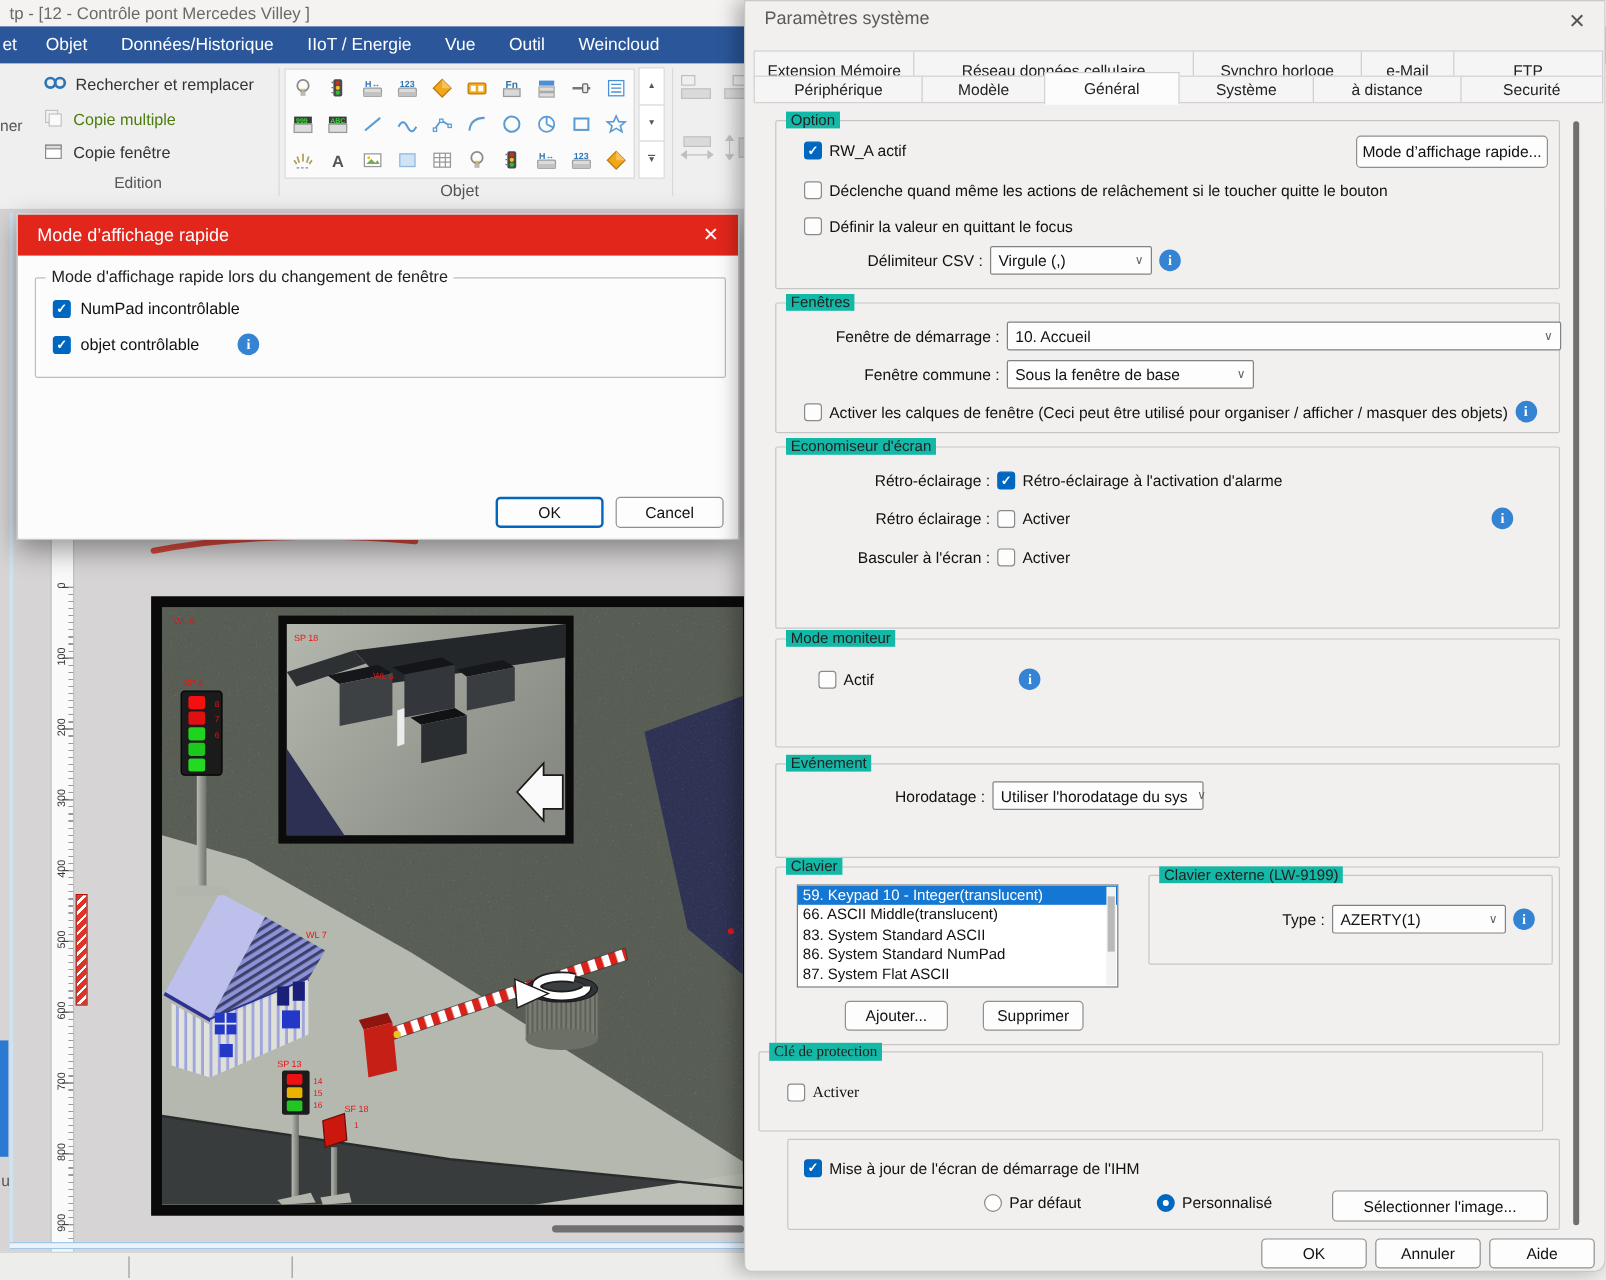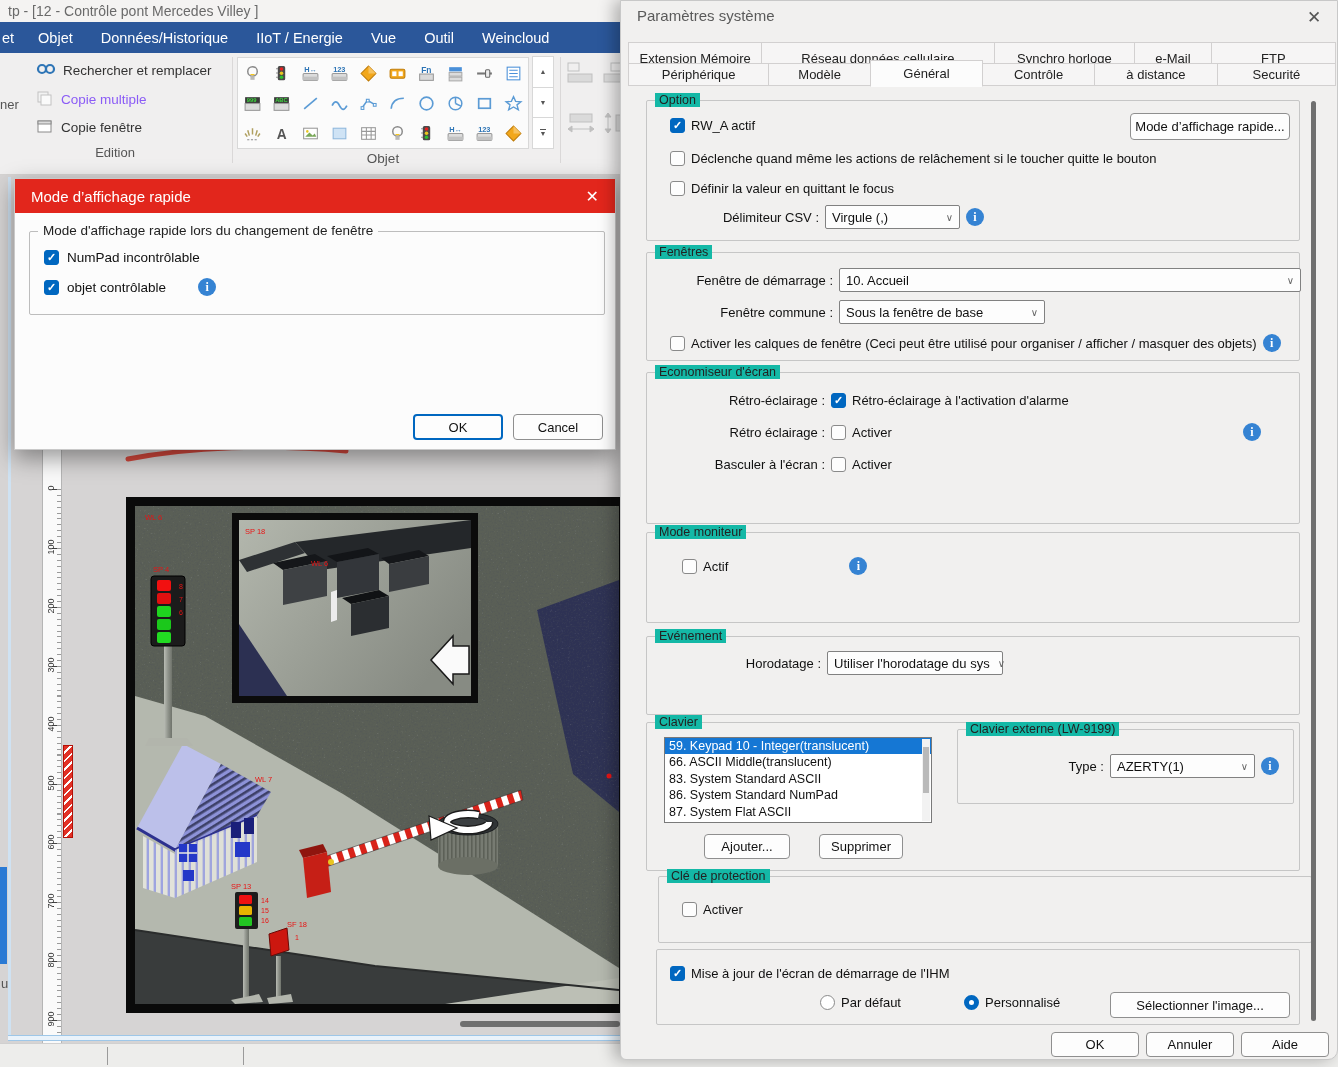--- a/index.html
+++ b/index.html
@@ -7,21 +7,21 @@
   .abs{position:absolute;}
 
   
   .titlebar{left:0;top:0;width:1338px;height:22px;background:#f4f3f2;color:#6a6a6a;font-size:14px;line-height:22px;padding-left:8px;box-sizing:border-box;}
   .menubar{left:0;top:22px;width:1338px;height:31px;background:#2b579a;display:flex;align-items:center;color:#fff;font-size:14.5px;}
   .menubar span{padding:0 14px;cursor:default;text-align:center;}
   .menubar span:first-child{padding:0 10px 0 2px;}
   .ribbon{left:0;top:53px;width:1338px;height:122px;background:#f0efef;border-bottom:1px solid #d5d3d2;box-sizing:border-box;}
   .rib-part{left:0;top:44px;font-size:13px;color:#555;}
   .ed-item{position:absolute;left:36px;display:flex;align-items:center;gap:7px;font-size:13.5px;color:#333;white-space:nowrap;}
-  .ed-item.dis{color:#8b5cf6;}
+  .ed-item.dis{color:#4d7c0f;}
   .ed-label{position:absolute;left:30px;top:92px;width:170px;text-align:center;font-size:13px;color:#555;}
   .vsep{position:absolute;top:4px;width:1px;height:106px;background:#dad8d8;}
   .icon-grid{position:absolute;left:237px;top:4px;width:292px;height:92px;background:#fbfbfb;border:1px solid #d8d8d8;display:grid;grid-template-columns:repeat(10,1fr);grid-template-rows:repeat(3,1fr);box-sizing:border-box;}
   .ric{display:flex;align-items:center;justify-content:center;}
   .ric svg{width:19px;height:19px;}
   .objet-label{position:absolute;left:237px;top:98px;width:292px;text-align:center;font-size:13.5px;color:#555;}
   .arr-strip{position:absolute;left:532px;top:4px;width:22px;height:92px;display:flex;flex-direction:column;}
   .arr-strip div{flex:1;background:#fff;border:1px solid #d8d8d8;margin-top:-1px;display:flex;align-items:center;justify-content:center;font-size:7px;color:#555;}
   .align-ic{position:absolute;}
   .align-ic svg{width:30px;height:24px;opacity:.55;}
@@ -565,21 +565,21 @@
       <div class="tab" style="flex:0 0 19%;">Extension Mémoire</div>
       <div class="tab" style="flex:0 0 33%;">Réseau données cellulaire</div>
       <div class="tab" style="flex:0 0 20%;">Synchro horloge</div>
       <div class="tab" style="flex:0 0 11%;">e-Mail</div>
       <div class="tab" style="flex:1;">FTP</div>
     </div>
     <div class="tabrow tabrow2" style="top:62px;">
       <div class="tab" style="flex:0 0 20%;">Périphérique</div>
       <div class="tab" style="flex:0 0 14.5%;">Modèle</div>
       <div class="tab active" style="flex:0 0 16%;">Général</div>
-      <div class="tab" style="flex:0 0 16%;">Contrôle</div>
+      <div class="tab" style="flex:0 0 16%;">Système</div>
       <div class="tab" style="flex:0 0 17.5%;">à distance</div>
       <div class="tab" style="flex:1;">Securité</div>
     </div>
 
     <div class="grp" style="left:25px;top:99px;width:652px;height:139px;">
       <span class="legend">Option</span>
       <div class="row" style="left:23px;top:17px;">
         <span class="cb on">✓</span>
         <span>RW_A actif</span>
       </div>
@@ -683,21 +683,21 @@
           <span class="lblr" style="width:46px;">Type :</span>
           <span class="dd" style="width:145px;">
               <span>AZERTY(1)</span>
               <span class="chev">∨</span>
             </span>
           <span class="info">i</span>
         </div>
       </div>
     </div>
 
-    <div class="grp" style="left:37px;top:875px;width:652px;height:65px;">
+    <div class="grp" style="left:11px;top:875px;width:652px;height:65px;font-family:Liberation Serif, serif;">
       <span class="legend">Clé de protection</span>
       <div class="row" style="left:23px;top:25px;">
         <span class="cb"></span>
         <span>Activer</span>
       </div>
     </div>
 
     <div class="grp" style="left:35px;top:948px;width:642px;height:74px;">
       <div class="row" style="left:13px;top:16px;">
         <span class="cb on">✓</span>

